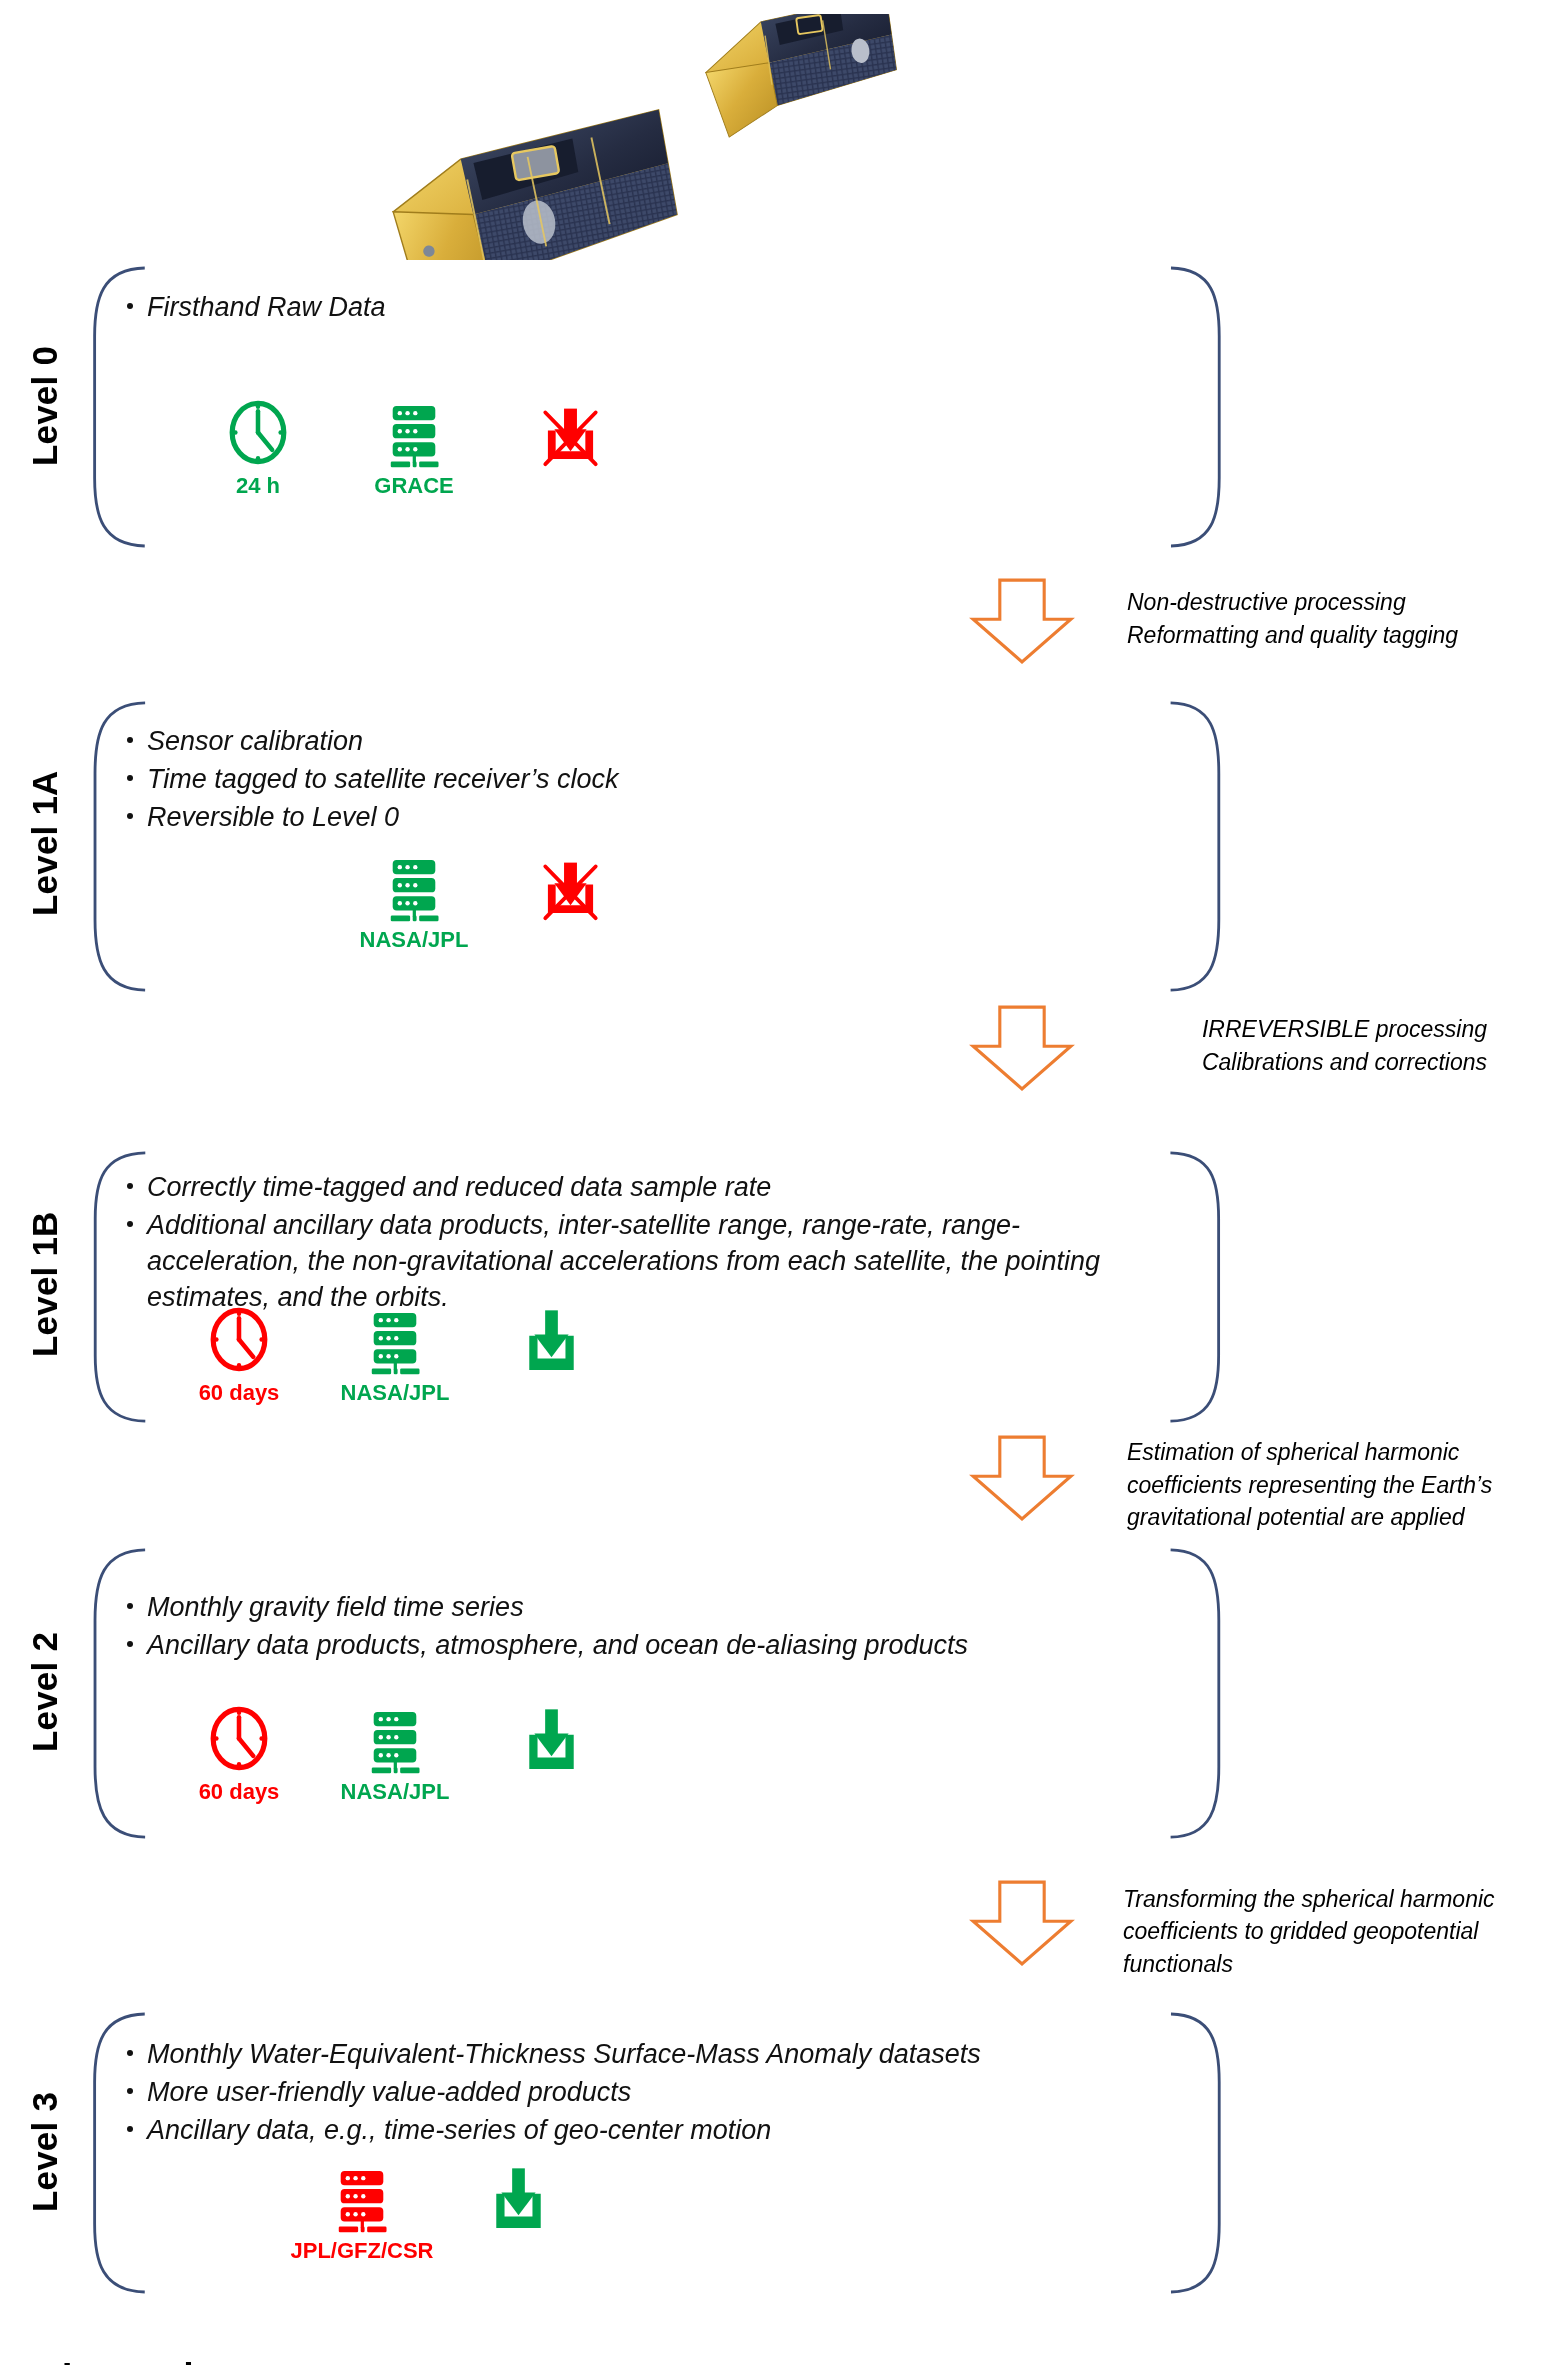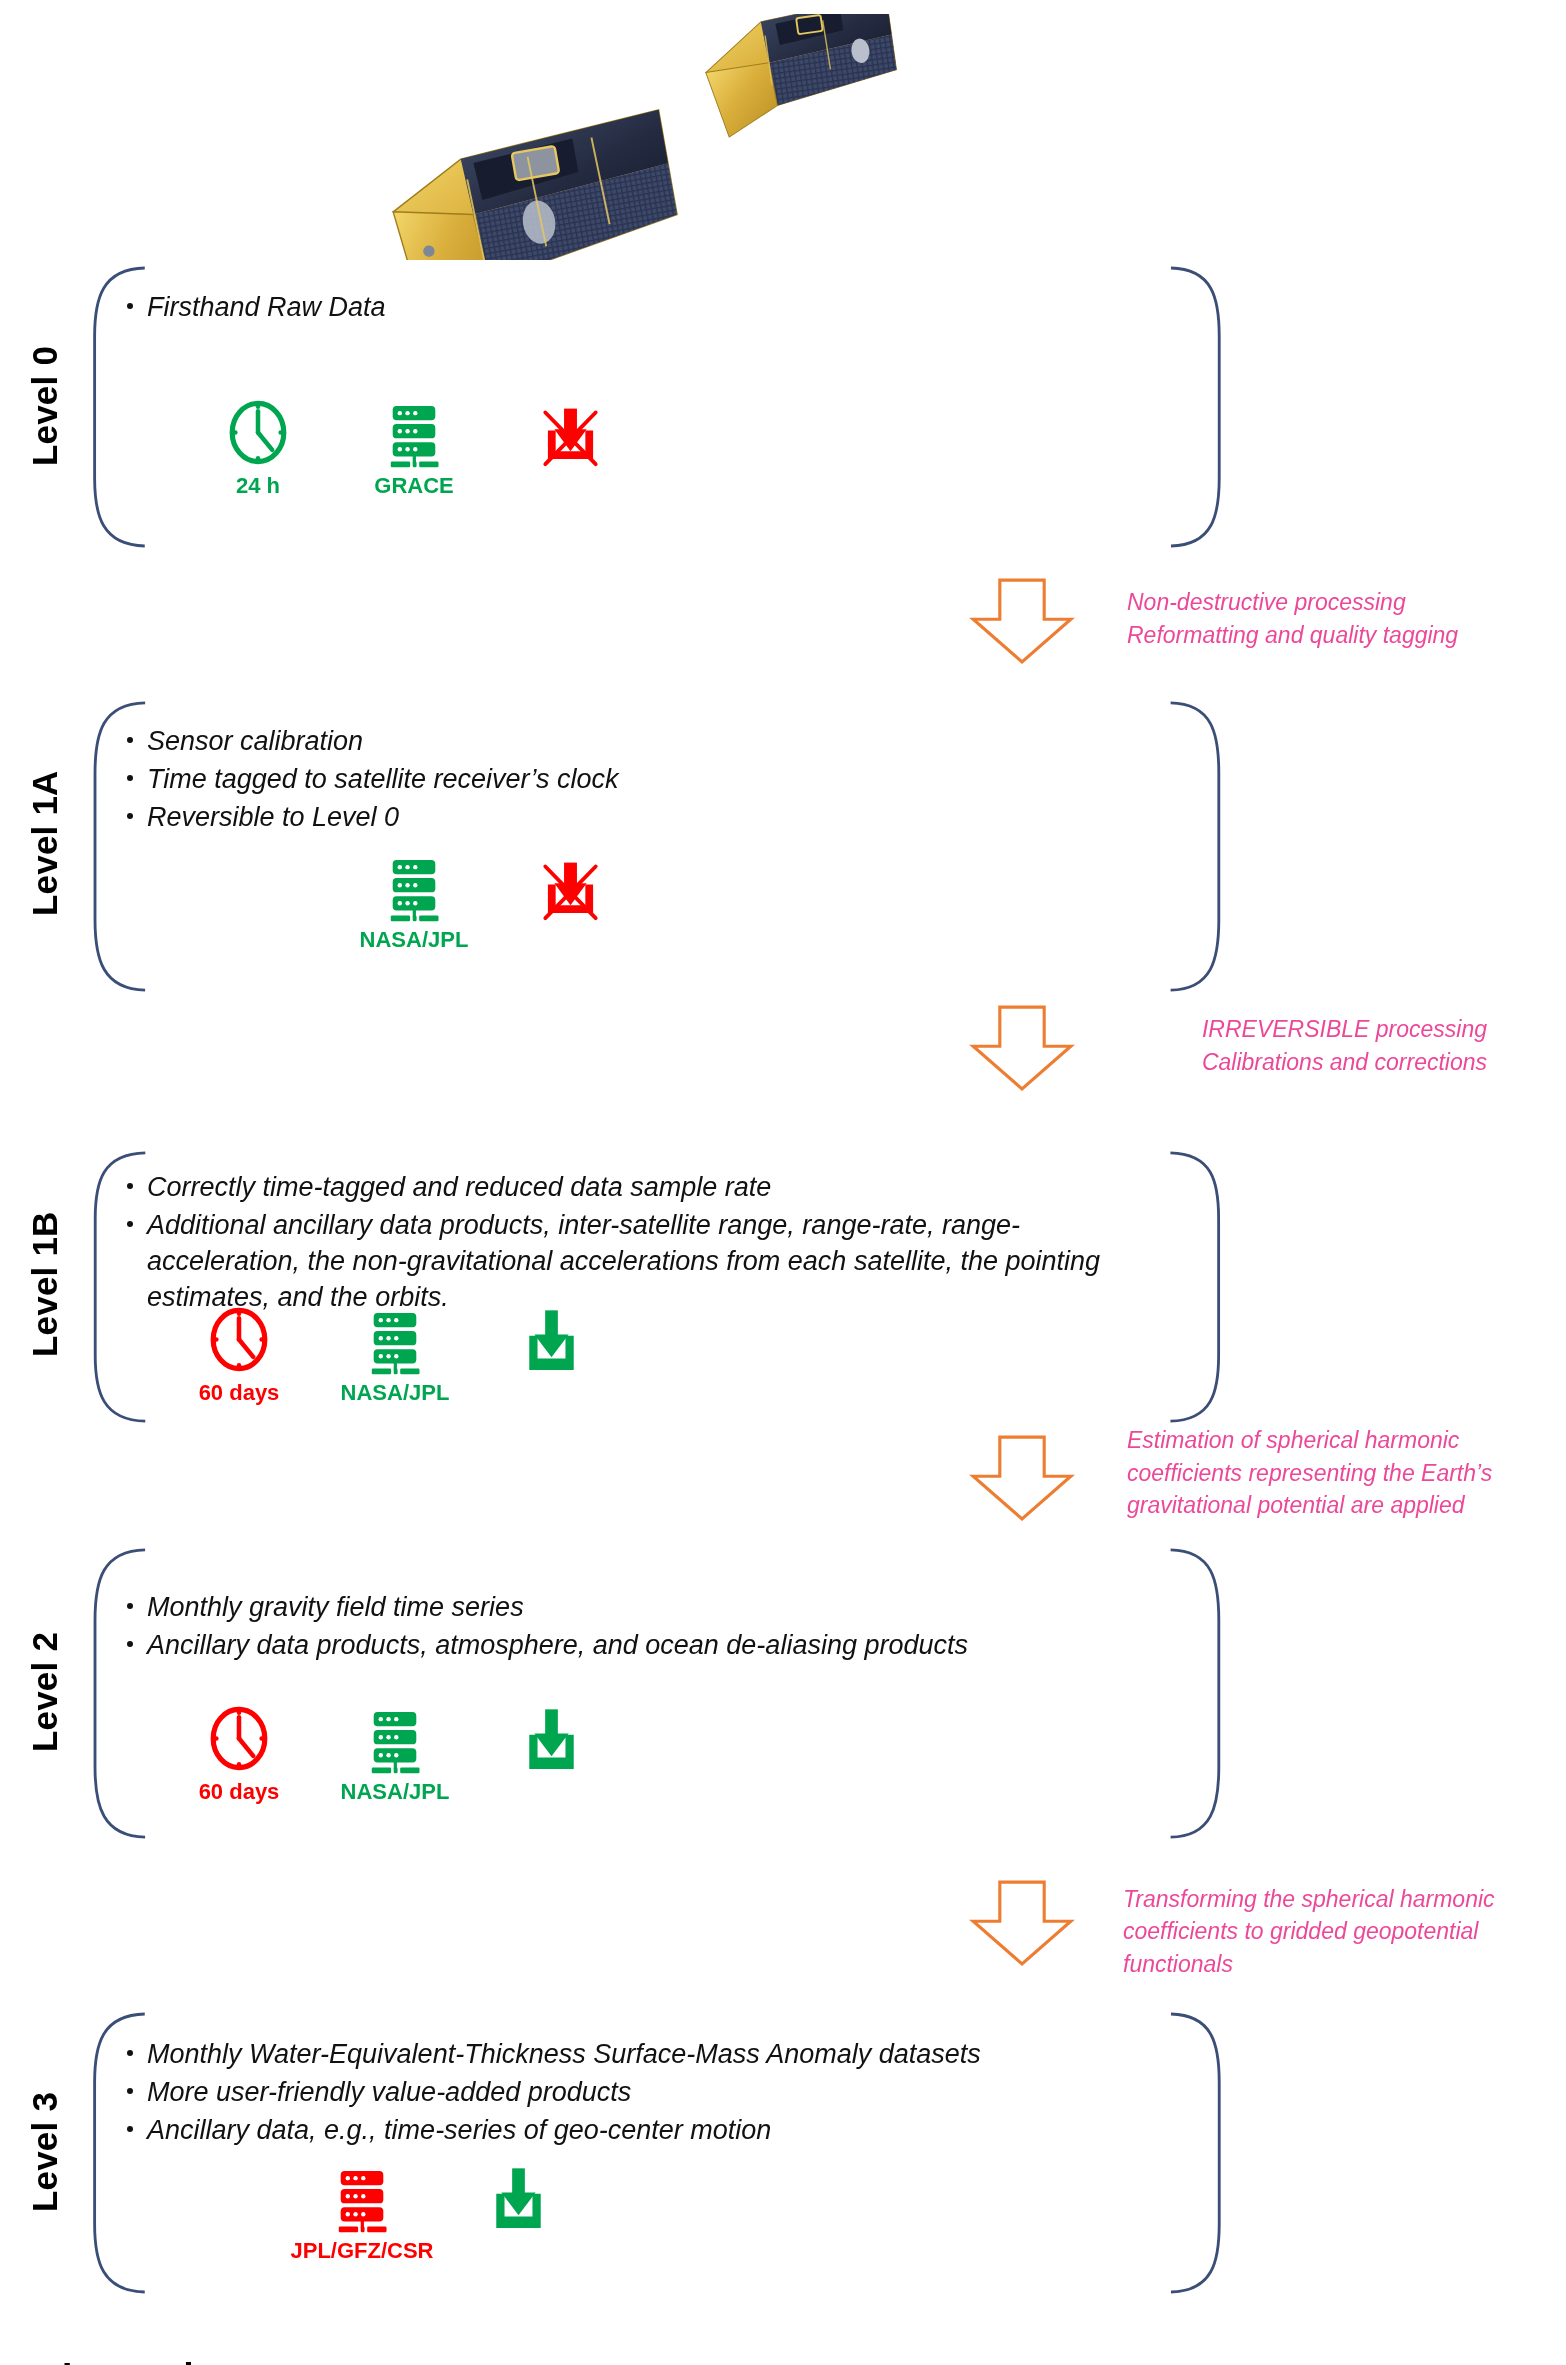--- a/index.html
+++ b/index.html
@@ -40,21 +40,21 @@
     font-size:22px;font-weight:bold;margin-top:2.8px;
     letter-spacing:0px;white-space:nowrap;
   }
   .icon-cap.green{color:#00A64F;}
   .icon-cap.red{color:#FF0000;}
 
   
   .trans{position:absolute;}
   .trans-note{
     position:absolute;font-style:italic;font-size:23px;line-height:1.42;
-    color:#ec4899;white-space:pre-line;
+    color:#000000;white-space:pre-line;
   }
 
   
   #legend-title{
     position:absolute;font-weight:bold;font-size:37px;color:#000;
   }
 </style>
 </head>
 <body>
 
@@ -333,21 +333,21 @@
       </span>
       <span class="icon-cap green"></span>
     </div>
   </div>
 </div>
 
 <div class="trans" style="left:951px;top:1424px;width:615px;height:123px;">
   <svg width="142" height="90" viewBox="0 0 160 100" xmlns="http://www.w3.org/2000/svg" style="position:absolute;left:0;top:8.5px;">
     <polygon points="55,4 105,4 105,48 135,48 80,96 25,48 55,48" fill="none" stroke="#ED7D31" stroke-width="3.5" stroke-linejoin="miter"></polygon>
   </svg>
-  <div class="trans-note" style="left:176px;top:0;width:435px;">Estimation of spherical harmonic
+  <div class="trans-note" style="left:176px;top:12px;width:435px;">Estimation of spherical harmonic
 coefficients representing the Earth’s
 gravitational potential are applied</div>
 </div>
 
 <div class="level-block" style="left:0;top:1547px;width:1230px;height:293px;">
   <div class="level-label" style="left:-26px;top:125px;width:142px;">Level 2</div>
   <div class="bracket" style="left:88px;top:0;width:1135px;height:293px;">
     <svg width="1135" height="293" viewBox="0 0 2400 620" xmlns="http://www.w3.org/2000/svg">
       <path d="M 120 6 C 30 8 14 70 14 155 L 14 465 C 14 548 30 612 120 614" fill="none" stroke="#3B4E77" stroke-width="6"></path>
       <path d="M 2290 6 C 2378 8 2392 70 2392 155 L 2392 465 C 2392 548 2378 612 2290 614" fill="none" stroke="#3B4E77" stroke-width="6"></path>

